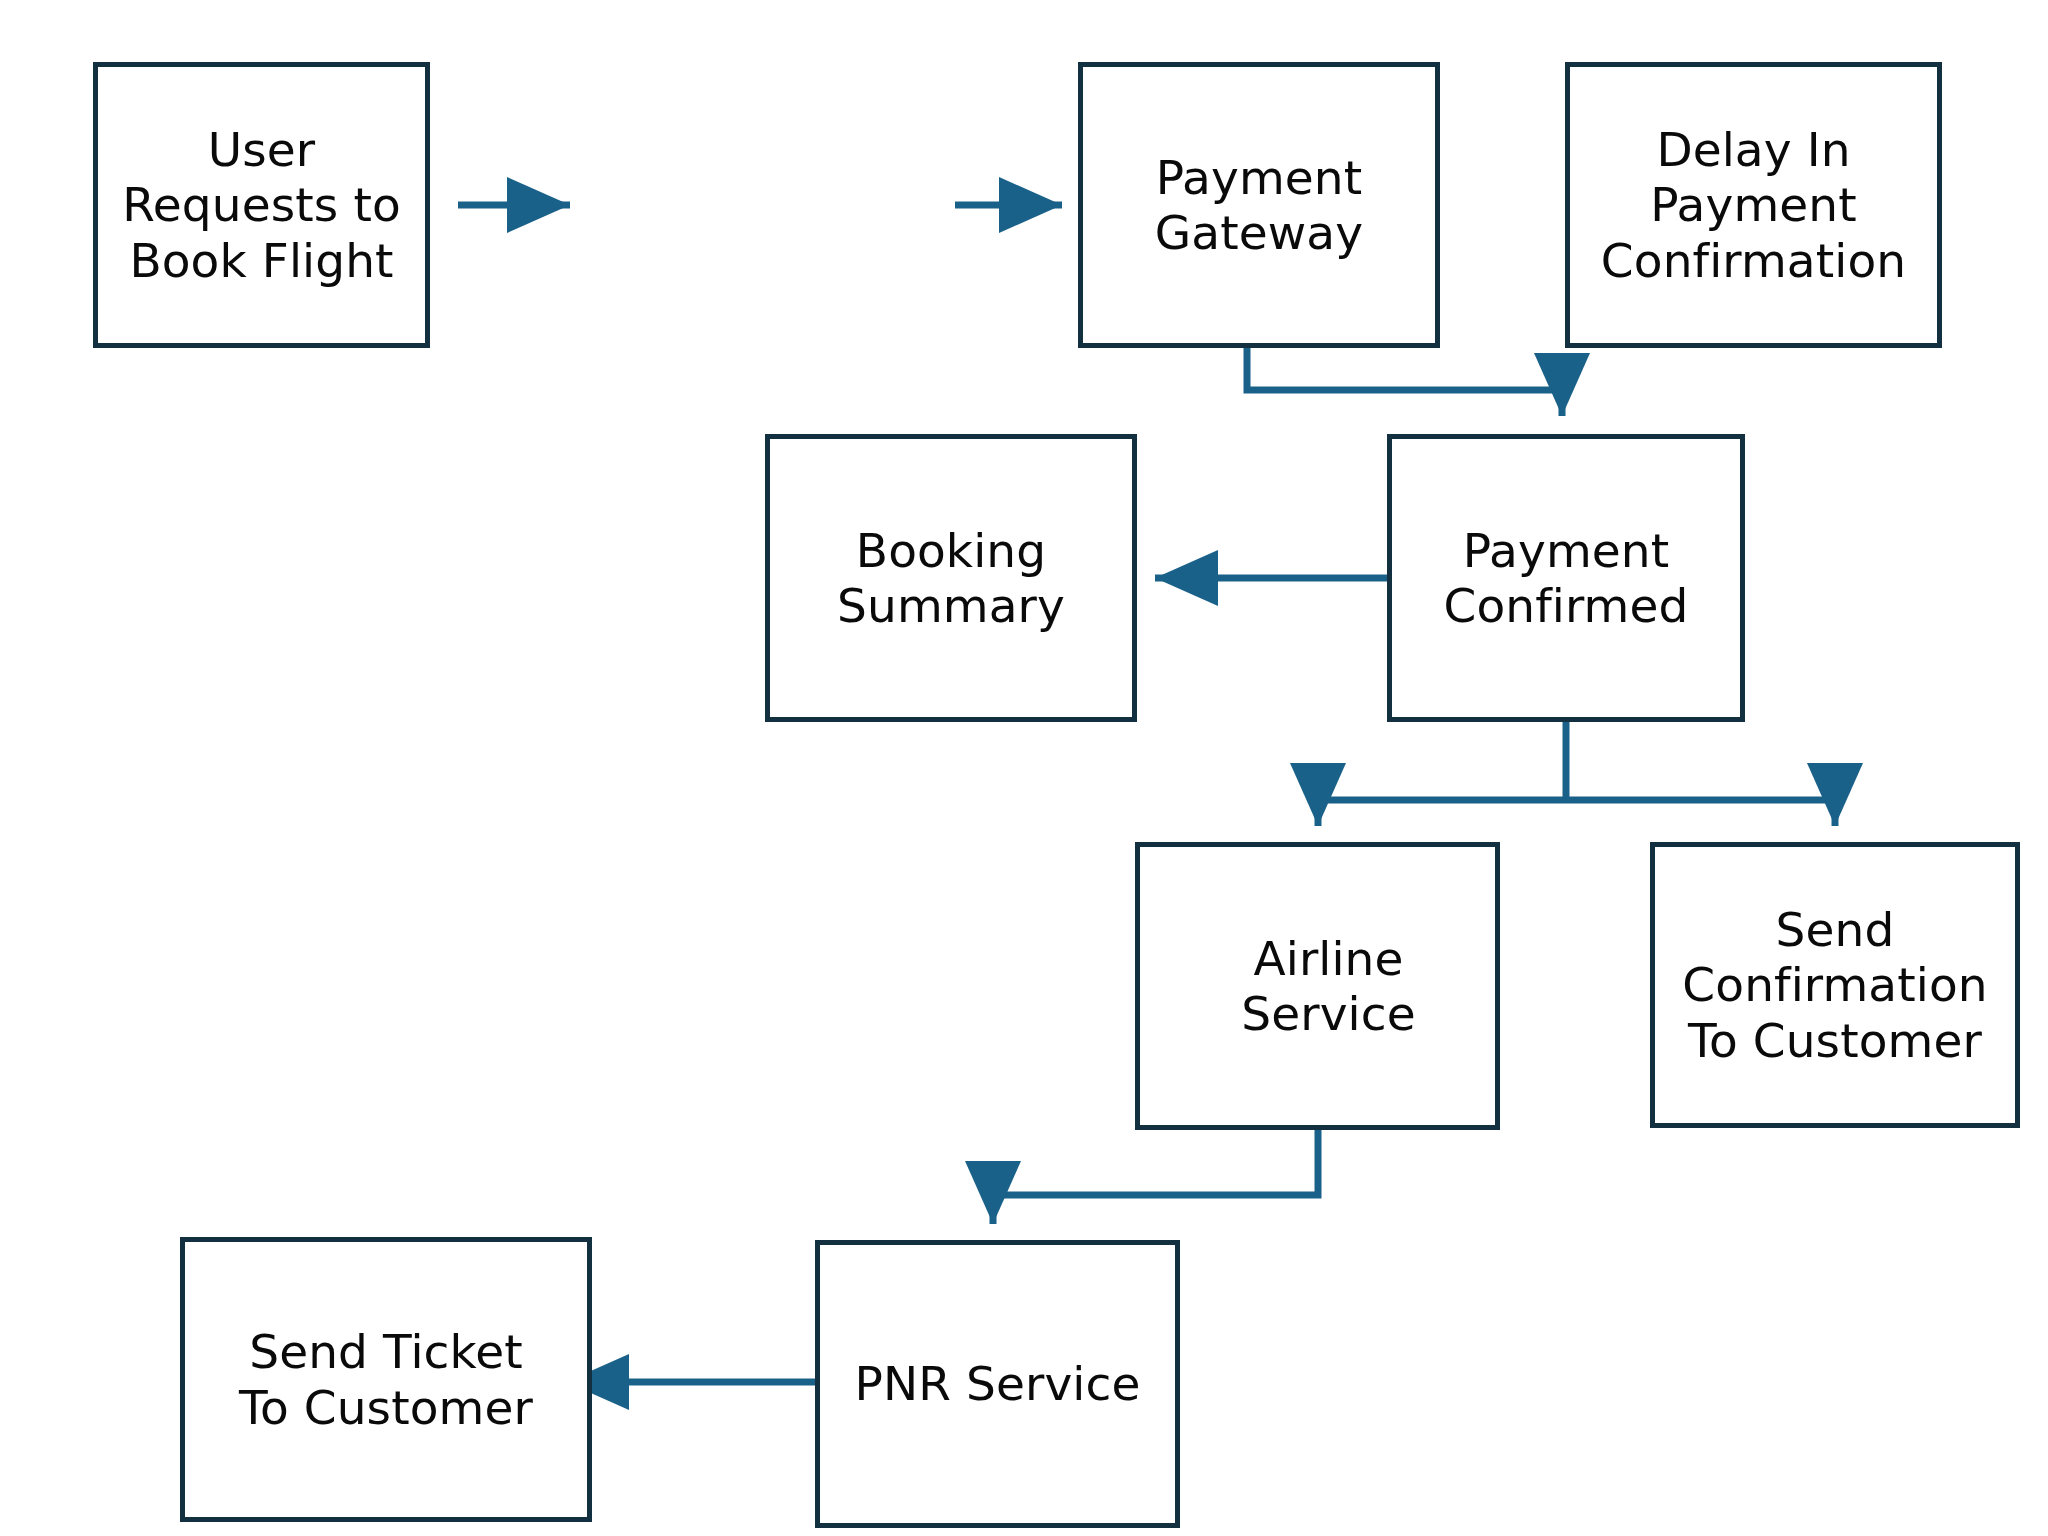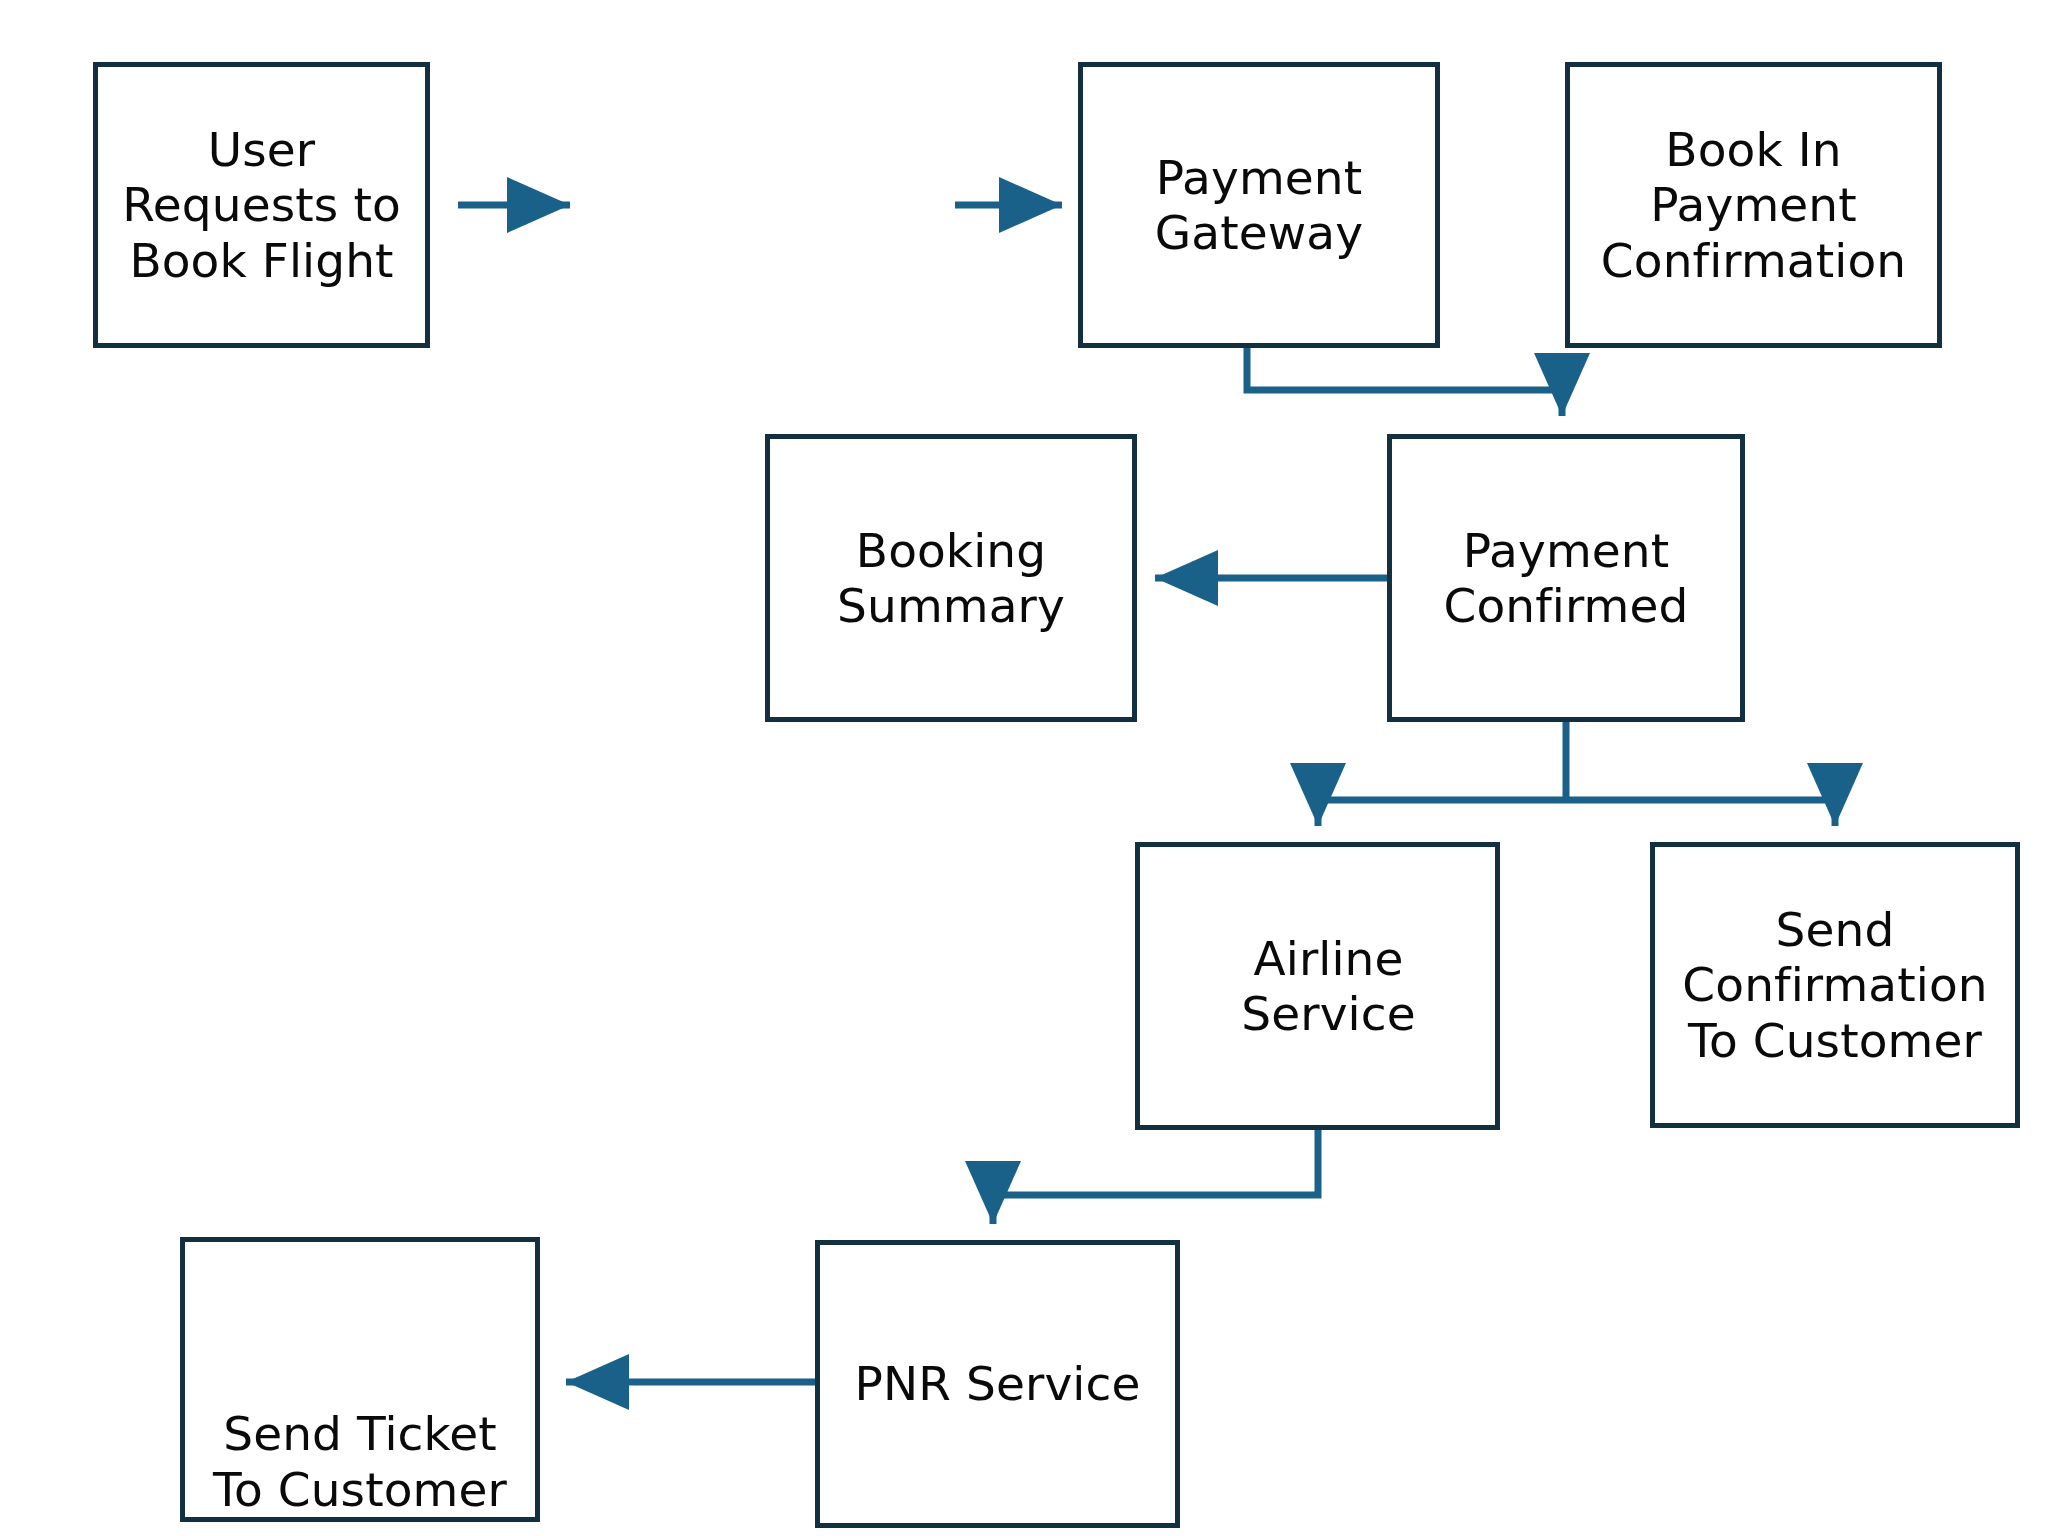--- a/index.html
+++ b/index.html
@@ -91,21 +91,21 @@
 Book Flight</span>
   </div>
 
 
   <div class="node" style="left:1078px; top:62px; width:362px; height:286px;">
     <span class="node-label">Payment
 Gateway</span>
   </div>
 
   <div class="node" style="left:1565px; top:62px; width:377px; height:286px;">
-    <span class="node-label">Book In
+    <span class="node-label">Delay In
 Payment
 Confirmation</span>
   </div>
 
   <div class="node" style="left:765px; top:434px; width:372px; height:288px;">
     <span class="node-label">Booking
 Summary</span>
   </div>
 
   <div class="node" style="left:1387px; top:434px; width:358px; height:288px;">
@@ -121,18 +121,18 @@
   <div class="node" style="left:1650px; top:842px; width:370px; height:286px;">
     <span class="node-label">Send
 Confirmation
 To Customer</span>
   </div>
 
   <div class="node" style="left:815px; top:1240px; width:365px; height:288px;">
     <span class="node-label">PNR Service</span>
   </div>
 
-  <div class="node" style="left:180px; top:1237px; width:360px; height:285px;align-items:flex-end;">
+  <div class="node" style="left:180px; top:1237px; width:412px; height:285px;">
     <span class="node-label">Send Ticket
 To Customer</span>
   </div>
 
 </div>
 
 </body></html>

